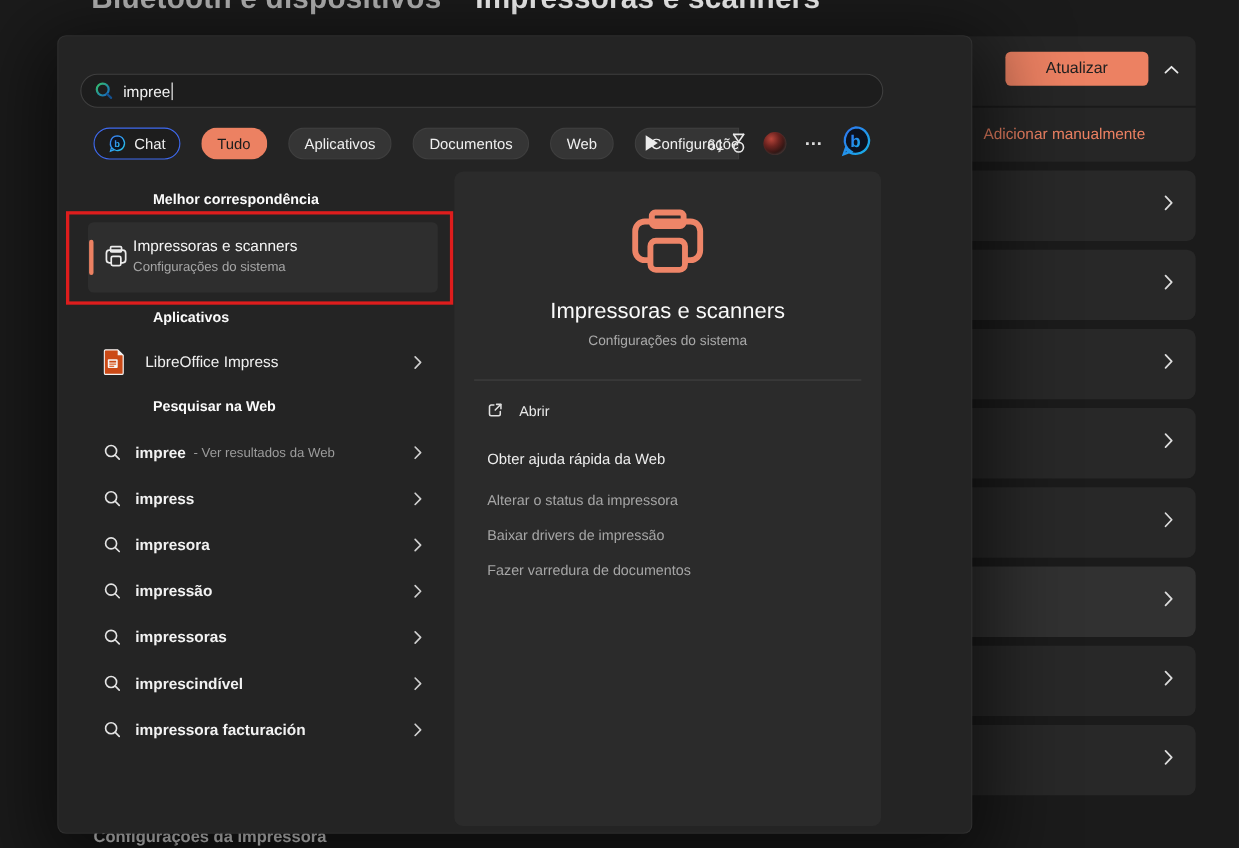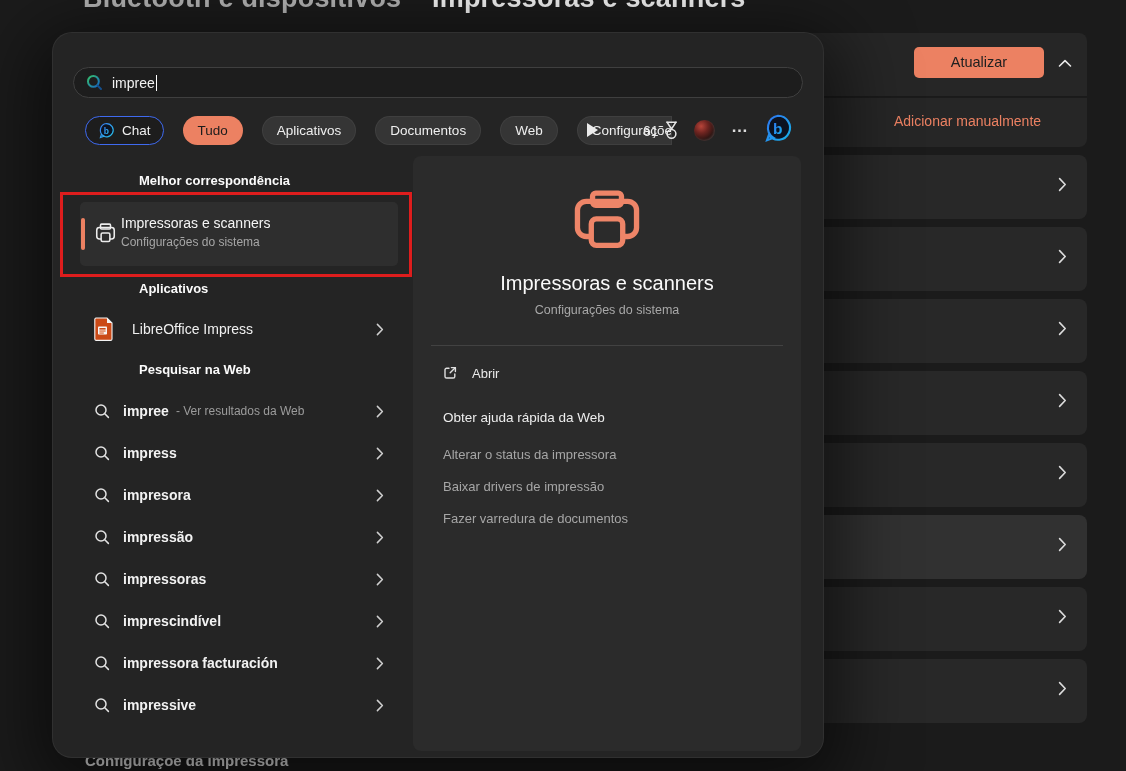--- a/index.html
+++ b/index.html
@@ -29,22 +29,22 @@
   .add-link { left:894px; top:113px; font-size:14px; color:var(--accent); cursor:pointer; }
 
   .device-row { left:770px; width:317px; height:64px; background:#282828; border-radius:8px; }
   .device-row.hover { background:#313131; }
   .device-row .chev { position:absolute; right:20px; top:22px; }
 
   .bottom-heading { left:85px; top:752px; font-size:15px; font-weight:700; color:#ededed; }
 
   
   .overlay {
-    left:52px; top:32px; width:772px; height:726px;
-    background:#242424; border:1px solid rgba(255,255,255,.06); border-radius:20px;
+    left:52px; top:32px; width:832px; height:726px;
+    background:#242424; border:1px solid rgba(255,255,255,.06); border-radius:8px;
     box-shadow:0 18px 70px 18px rgba(0,0,0,.55);
   }
   .searchbox {
     left:20px; top:34px; width:730px; height:31px;
     background:#1d1d1d; border:1px solid #3f3f3f; border-radius:16px;
     display:flex; align-items:center; padding:0 12px; cursor:text;
   }
   .searchbox .query { font-size:14px; color:#f2f2f2; margin-left:9px; }
   .caret { display:inline-block; width:1.5px; height:16px; background:#fff; margin-left:1px; vertical-align:middle; }
 
@@ -168,21 +168,21 @@
     </span>
   </div>
 <div class="abs device-row" style="top:659px">
     <span class="chev">
       <svg width="9" height="15" viewBox="0 0 9 15">
         <path d="M1.6 1.6 L7.2 7.5 L1.6 13.4" fill="none" stroke="#dcdcdc" stroke-width="1.6" stroke-linecap="round" stroke-linejoin="round"></path>
       </svg>
     </span>
   </div>
 
-<div class="abs bottom-heading">Configuraçõe da impressora</div>
+<div class="abs bottom-heading">Configurações da impressora</div>
 
 <div class="abs overlay">
 
   <div class="abs searchbox" role="textbox">
     <span>
       <svg width="17" height="17" viewBox="0 0 17 17">
         <defs>
             <linearGradient id="mg" x1="0" y1="0" x2="1" y2="1">
           <stop offset="0" stop-color="#35c06a"></stop>
               <stop offset="1" stop-color="#1668c6"></stop>
@@ -390,34 +390,20 @@
           <line x1="10.8" y1="10.8" x2="14.4" y2="14.4" stroke="#e3e3e3" stroke-width="1.5" stroke-linecap="round"></line>
         </svg>
       </span>
     <span class="term">impressora facturación</span>
     <span class="chev">
         <svg width="8" height="13" viewBox="0 0 8 13">
           <path d="M1.4 1.4 L6.4 6.5 L1.4 11.6" fill="none" stroke="#cfcfcf" stroke-width="1.5" stroke-linecap="round" stroke-linejoin="round"></path>
         </svg>
       </span>
   </div>
-  <div class="abs web-row" style="top:651px;">
-    <span class="icon">
-        <svg width="17" height="17" viewBox="0 0 17 17">
-          <circle cx="7" cy="7" r="5" fill="none" stroke="#e3e3e3" stroke-width="1.5"></circle>
-          <line x1="10.8" y1="10.8" x2="14.4" y2="14.4" stroke="#e3e3e3" stroke-width="1.5" stroke-linecap="round"></line>
-        </svg>
-      </span>
-    <span class="term">impressive</span>
-    <span class="chev">
-        <svg width="8" height="13" viewBox="0 0 8 13">
-          <path d="M1.4 1.4 L6.4 6.5 L1.4 11.6" fill="none" stroke="#cfcfcf" stroke-width="1.5" stroke-linecap="round" stroke-linejoin="round"></path>
-        </svg>
-      </span>
-  </div>
 
   <div class="abs preview">
     <span class="pv-icon">
       <svg width="76" height="66" viewBox="0 0 24 21">
         <g fill="none" stroke="#ee8568" stroke-width="1.7" stroke-linejoin="round">
           <rect x="7.4" y="1" width="9.2" height="3.9" rx="1"></rect>
           <rect x="2.6" y="3.6" width="18.8" height="11.2" rx="2.8"></rect>
           <rect x="7" y="9.2" width="10" height="8.4" rx="1.6" fill="#2b2b2b"></rect>
         </g>
       </svg>

